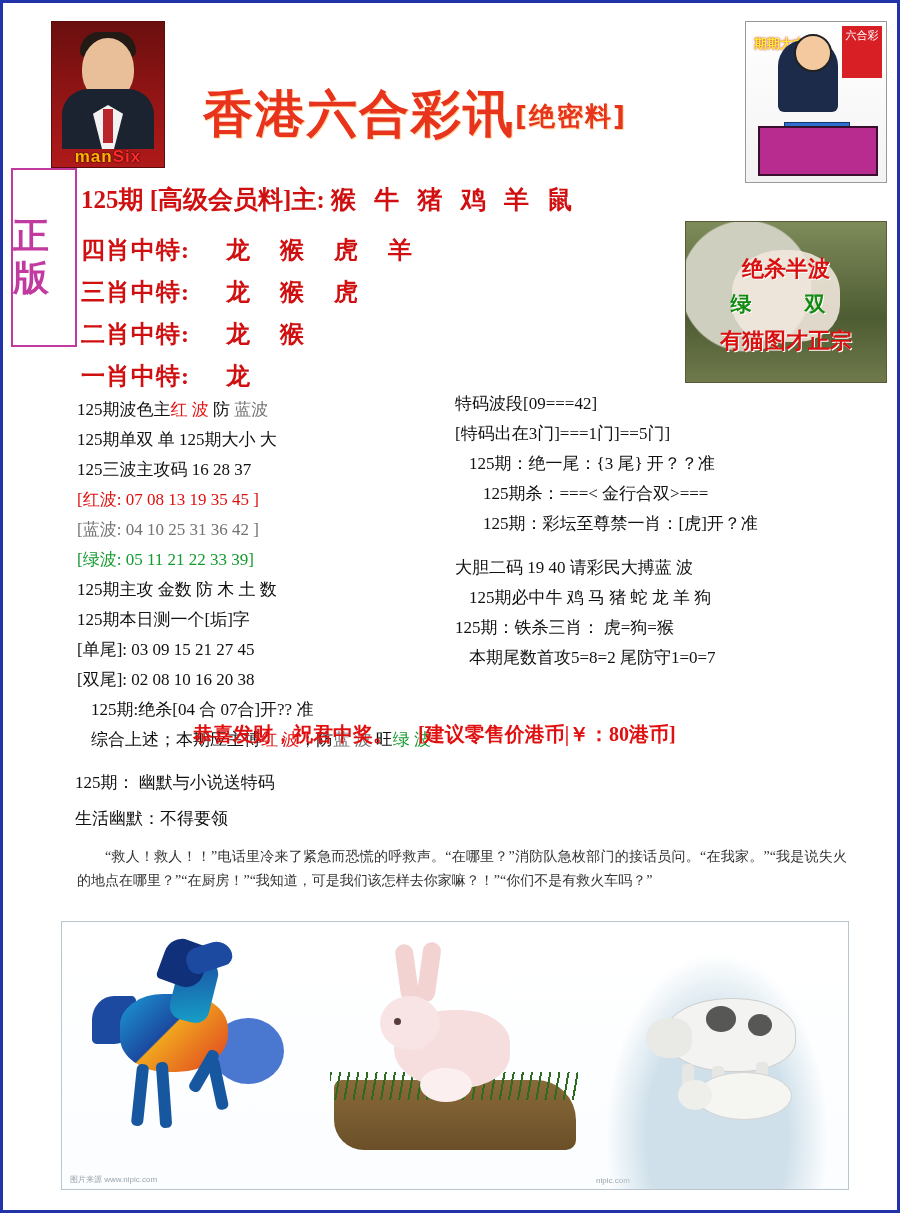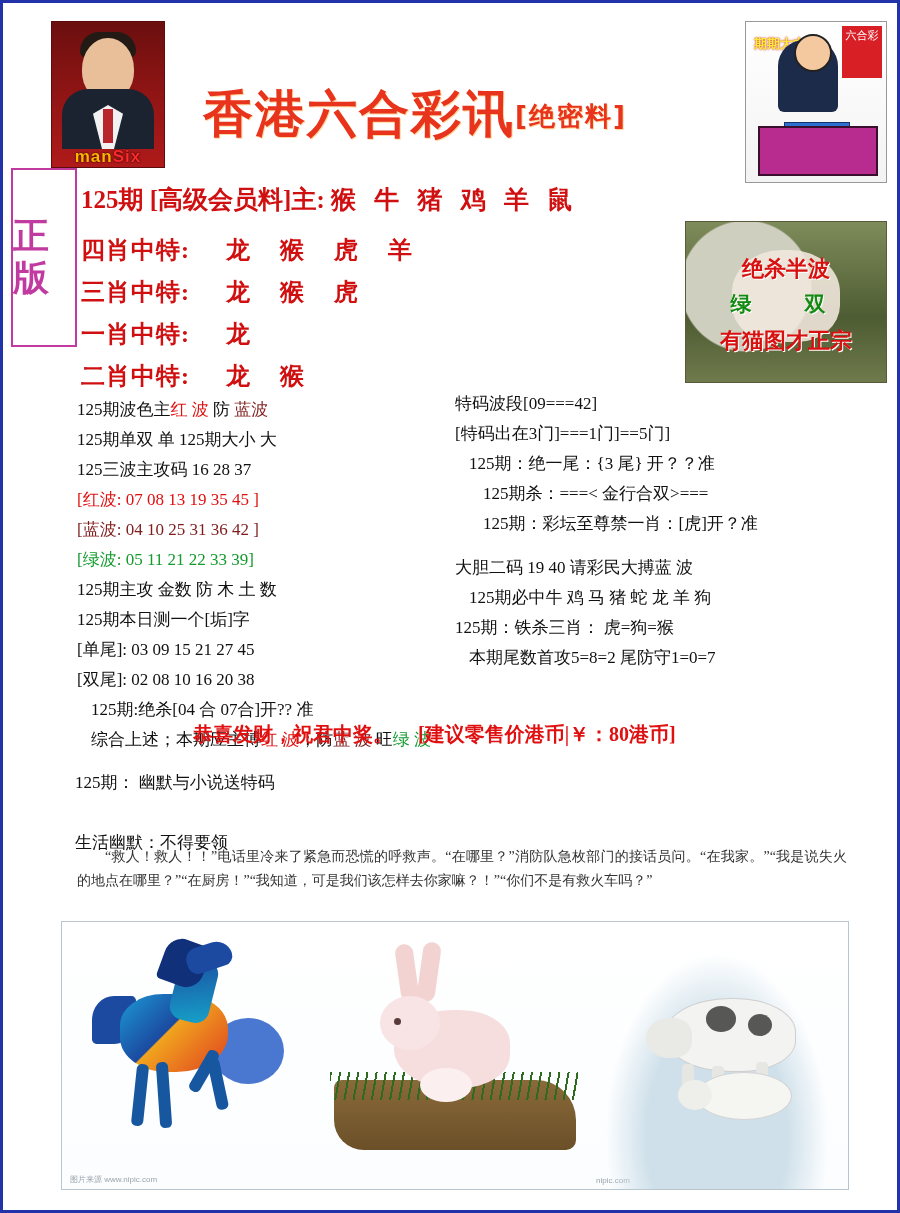--- a/index.html
+++ b/index.html
@@ -146,35 +146,35 @@
     font-size:22px;font-weight:bold;color:#d81010;
     text-shadow:1px 1px 0 #fff;
   }
   
   .col{
     position:absolute;font-size:17px;line-height:30px;color:#111;white-space:nowrap;
   }
   .col-left{left:74px;top:392px;width:380px;}
   .col-right{left:452px;top:386px;width:440px;}
   .red{color:#e01010;}
-  .blue{color:#7f1d1d;}
+  .blue{color:#737373;}
   .green{color:#149b2e;}
   .ind1{padding-left:14px;}
   .ind2{padding-left:28px;}
   .wish{
     position:absolute;left:190px;top:718px;
     font-size:20px;color:#e01010;font-weight:bold;white-space:nowrap;
   }
   .wish .price{margin-left:20px;}
   
   .humour-title{
     position:absolute;left:72px;top:768px;font-size:17px;color:#111;
   }
   .humour-sub{
-    position:absolute;left:72px;top:804px;font-size:17px;color:#111;margin-top:24px;
+    position:absolute;left:72px;top:804px;font-size:17px;color:#111;
   }
   .humour-body{
     position:absolute;left:74px;top:842px;width:770px;
     font-size:14px;line-height:24px;color:#333;text-align:justify;text-indent:28px;
   }
   
   .strip{
     position:absolute;left:58px;top:918px;width:786px;height:267px;
     border:1px solid #b9c6cf;
     background:linear-gradient(#ffffff,#fbfdff);
@@ -324,26 +324,26 @@
   <div class="four-rows">
     <div>
       <span class="lbl">四肖中特:</span>
       <span class="vals">龙 猴 虎 羊</span>
     </div>
     <div>
       <span class="lbl">三肖中特:</span>
       <span class="vals">龙 猴 虎</span>
     </div>
     <div>
+      <span class="lbl">二肖中特:</span>
+      <span class="vals">龙 猴</span>
+    </div>
+    <div>
       <span class="lbl">一肖中特:</span>
       <span class="vals">龙</span>
-    </div>
-    <div>
-      <span class="lbl">二肖中特:</span>
-      <span class="vals">龙 猴</span>
     </div>
   </div>
 
   <div class="promo">
     <div class="cat"></div>
     <div class="t1">绝杀半波</div>
     <div class="t2">绿　双</div>
     <div class="t3">有猫图才正宗</div>
   </div>
 

